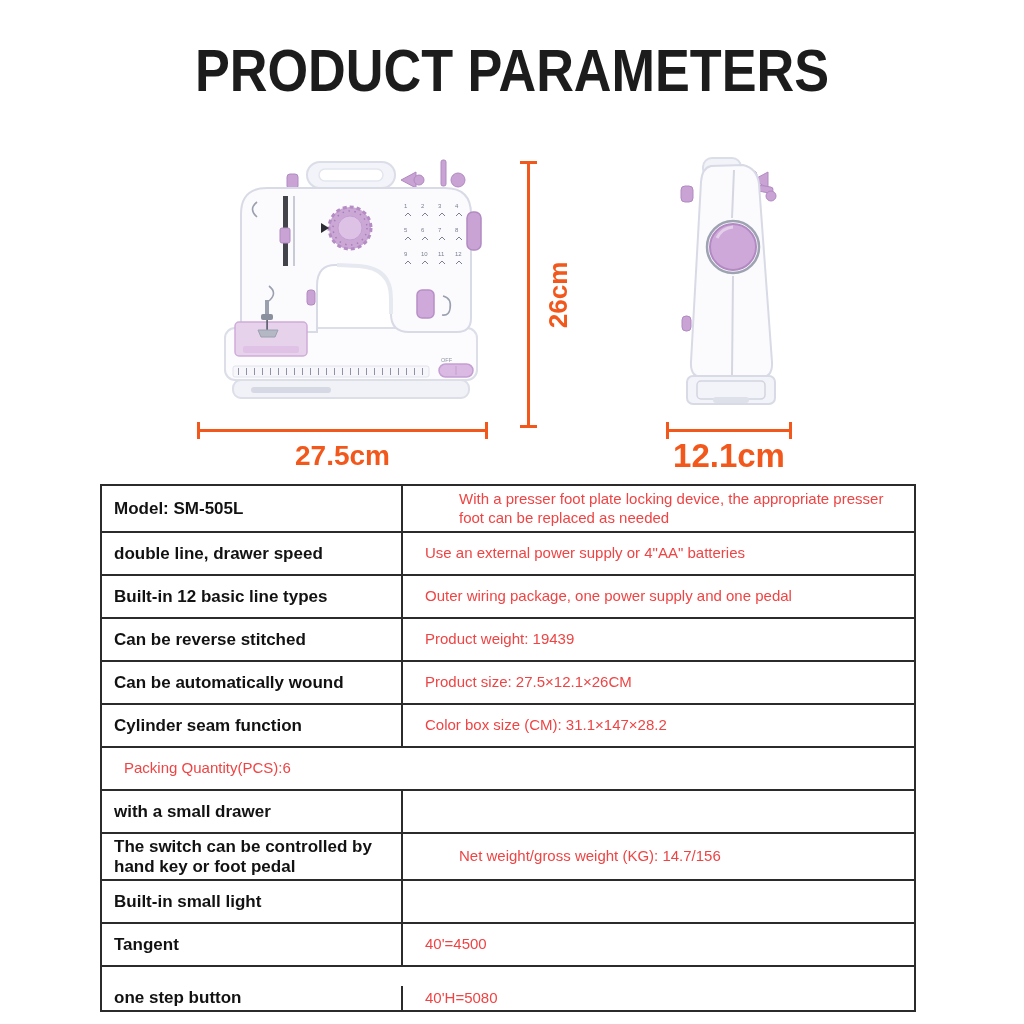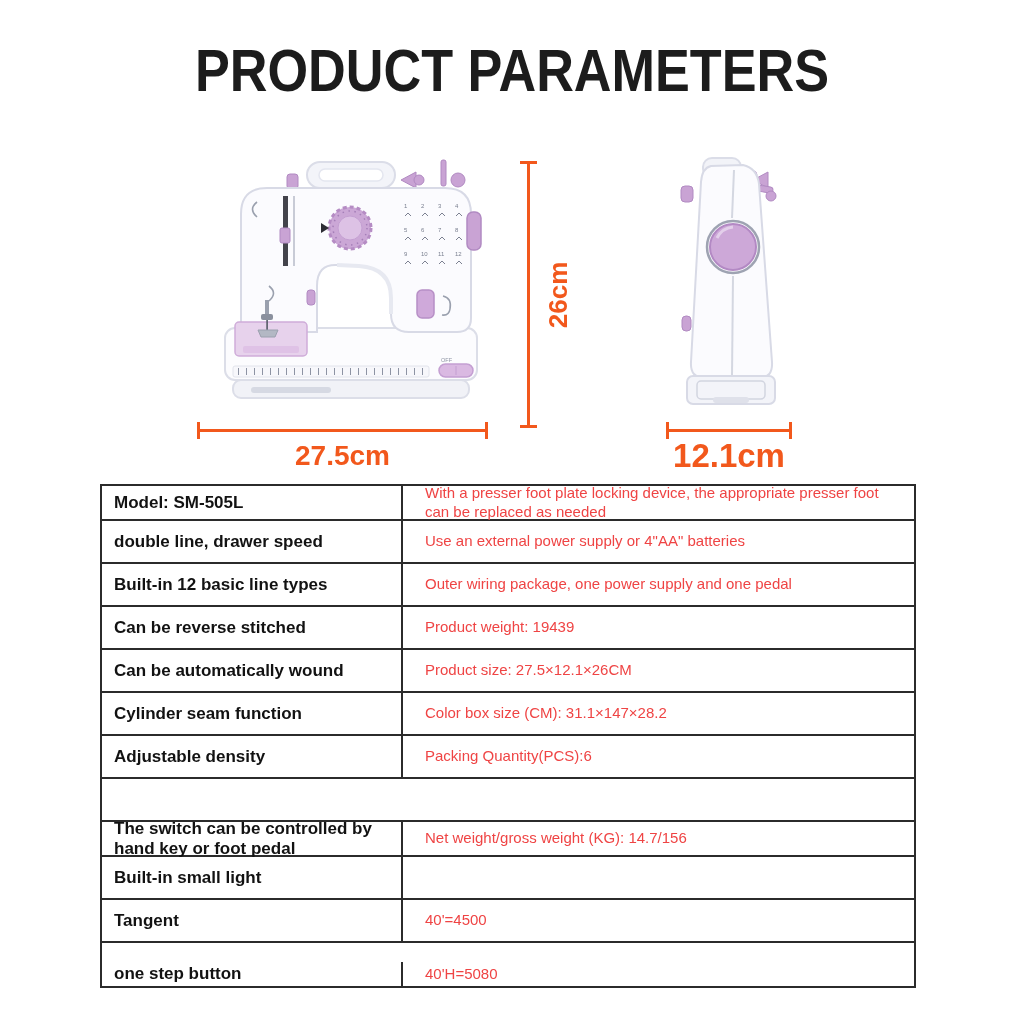--- a/index.html
+++ b/index.html
@@ -38,21 +38,21 @@
   .dim-label{
     position:absolute;color:var(--orange);font-weight:700;text-align:center;
     font-size:27px;line-height:30px;
   }
   .dim-label.rot{transform:rotate(-90deg);}
   .spec-table{
     position:absolute;left:100px;top:484px;width:816px;
     border:2px solid var(--border);background:#fff;
   }
   .spec-row{display:flex;height:43px;border-bottom:2px solid var(--border);}
-  .spec-row.tall{height:35px;}
+  .spec-row.tall{height:47px;gap:34px;}
   .spec-row:last-child{border-bottom:none;align-items:flex-end;}
   .cell-l{
     width:301px;border-right:2px solid var(--border);
     display:flex;align-items:center;padding:2px 8px 2px 12px;
     font-size:17px;font-weight:700;color:#121212;line-height:1.15;
   }
   .cell-r{
     flex:1;display:flex;align-items:center;padding:2px 10px 2px 22px;
     font-size:15px;font-weight:400;color:#ef4444;line-height:1.25;
   }
@@ -191,24 +191,24 @@
     </div>
     <div class="spec-row">
       <div class="cell-l">Can be automatically wound</div>
       <div class="cell-r">Product size: 27.5×12.1×26CM</div>
     </div>
     <div class="spec-row">
       <div class="cell-l">Cylinder seam function</div>
       <div class="cell-r">Color box size (CM): 31.1×147×28.2</div>
     </div>
     <div class="spec-row">
-      <div class="cell-l">Adjustable density</div>
       <div class="cell-r">Packing Quantity(PCS):6</div>
     </div>
     <div class="spec-row">
+      <div class="cell-l">with a small drawer</div>
     </div>
     <div class="spec-row tall">
       <div class="cell-l">The switch can be controlled by hand key or foot pedal</div>
       <div class="cell-r">Net weight/gross weight (KG): 14.7/156</div>
     </div>
     <div class="spec-row">
       <div class="cell-l">Built-in small light</div>
     </div>
     <div class="spec-row">
       <div class="cell-l">Tangent</div>

